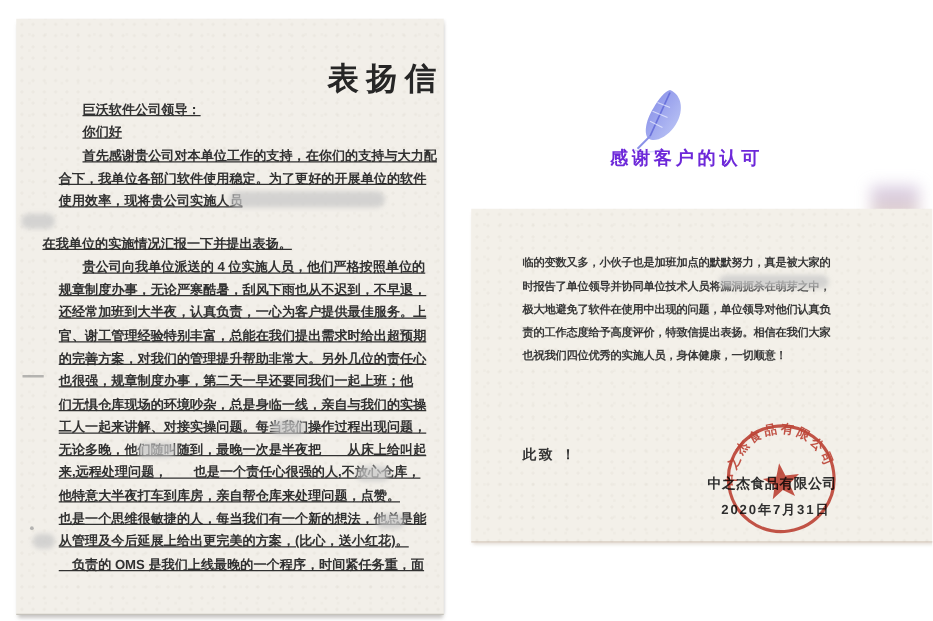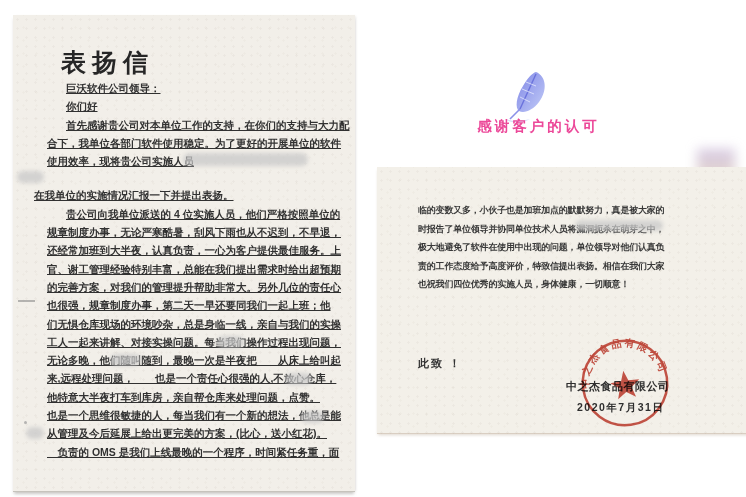--- a/index.html
+++ b/index.html
@@ -25,23 +25,22 @@
   }
   .right-page{
     left:377px; top:167px; width:380px; height:266px;
     background-color:#f3f0e9;
     border-bottom:1px solid rgba(150,120,92,.28);
     box-shadow:0 2px 3px -1px rgba(140,110,80,.28);
   }
   
   .lp-title{
     position:absolute; top:31px; left:0; right:0; padding-left:20px;
-    text-align:left; font-size:25px; font-weight:800; color:#262626;
+    text-align:right; font-size:25px; font-weight:800; color:#262626;
     letter-spacing:6px;
-    margin-left:28px;
   }
   .lp-text{
     position:absolute; top:64px; left:34px; right:11px;
     font-size:10.5px; font-weight:700; color:#313131;
     letter-spacing:0;
   }
   .lp-text .line{height:18.3px; line-height:18.3px; white-space:nowrap;text-decoration:underline;}
   .lp-text .ind{text-indent:19px;}
   .lp-text .outdent{text-indent:-13px;margin-top:16px;}
   
@@ -68,23 +67,23 @@
     mix-blend-mode:multiply; opacity:.9;
   }
   
   .redact{
     position:absolute; background:#c9c9c9; border-radius:7px;
     filter:blur(2px); opacity:.75;
   }
   
   .feather{position:absolute; left:496px; top:70px; width:56px; height:52px;}
   .wm-caption{
-    position:absolute; left:456px; top:117px; width:165px;
-    text-align:center; font-size:14.5px; font-weight:700;
-    letter-spacing:3px; color:#ec4899;
+    position:absolute; left:488px; top:117px; width:165px;
+    font-size:14.5px; font-weight:700;
+    letter-spacing:3px; color:#6d28d9;
   }
   
   .smudge{
     position:absolute; left:697px; top:149px; width:38px; height:68px;
     background:linear-gradient(180deg, rgba(172,146,198,.5), rgba(205,170,120,.42) 55%, rgba(255,255,255,0));
     filter:blur(6px);
   }
   .dash-artifact{
     position:absolute; left:5px; top:285px; width:17px; height:2px;
     background:#8a8a8a; opacity:.6;

